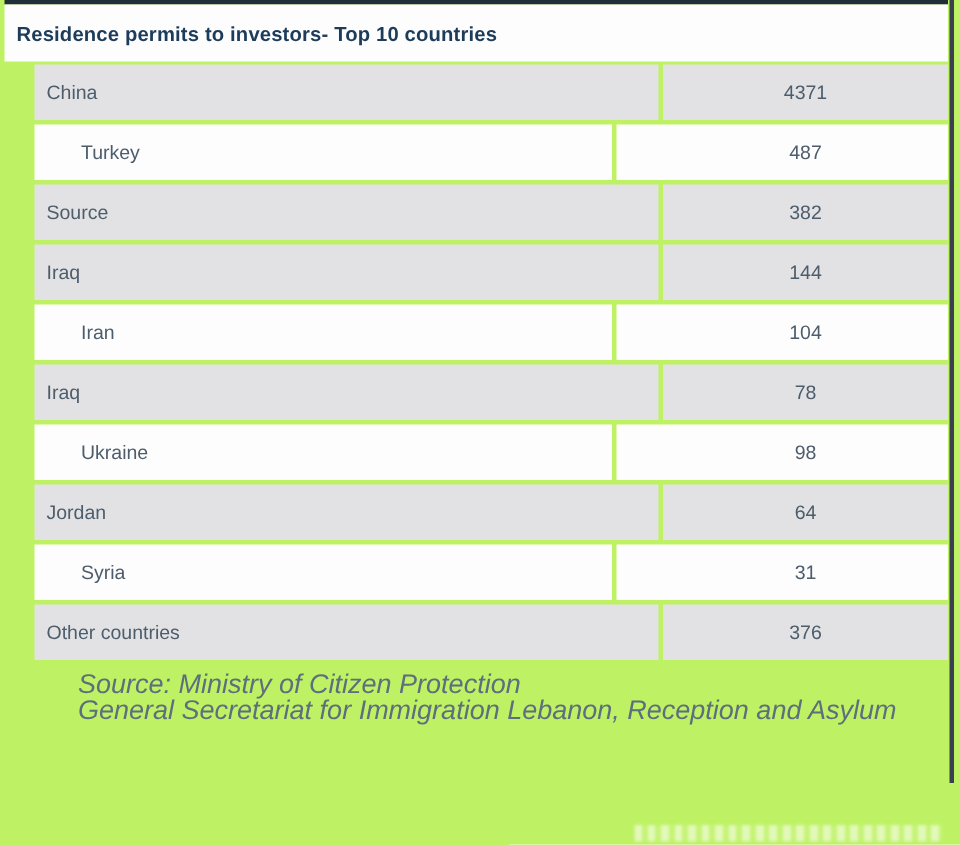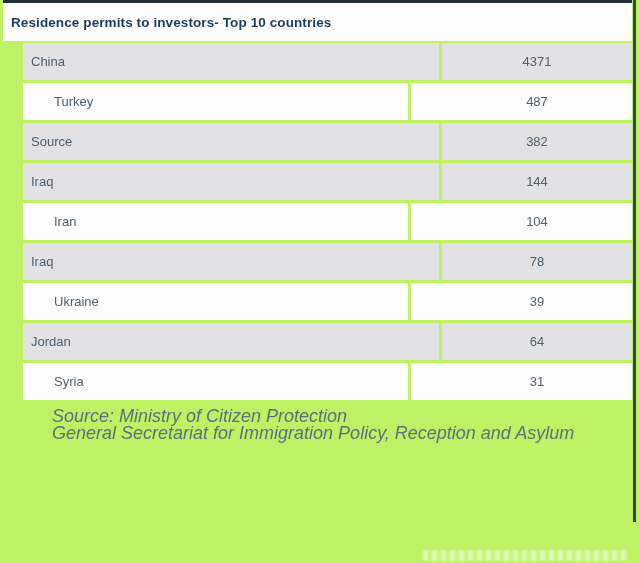--- a/index.html
+++ b/index.html
@@ -127,33 +127,37 @@
     <div class="row white">
       <div class="c1">Iran</div>
       <div class="c2">104</div>
     </div>
     <div class="row gray">
       <div class="c1">Iraq</div>
       <div class="c2">78</div>
     </div>
     <div class="row white">
       <div class="c1">Ukraine</div>
-      <div class="c2">39</div>
+      <div class="c2">98</div>
     </div>
     <div class="row gray">
       <div class="c1">Jordan</div>
       <div class="c2">64</div>
     </div>
     <div class="row white">
       <div class="c1">Syria</div>
       <div class="c2">31</div>
     </div>
+    <div class="row gray">
+      <div class="c1">Other countries</div>
+      <div class="c2">376</div>
+    </div>
 
 
     <div class="footer">
       <div>Source: Ministry of Citizen Protection</div>
-      <div>General Secretariat for Immigration Policy, Reception and Asylum</div>
+      <div>General Secretariat for Immigration Lebanon, Reception and Asylum</div>
     </div>
   </div>
 
   <div class="right-line"></div>
   <div class="watermark"></div>
 </div>
 
 </body></html>

